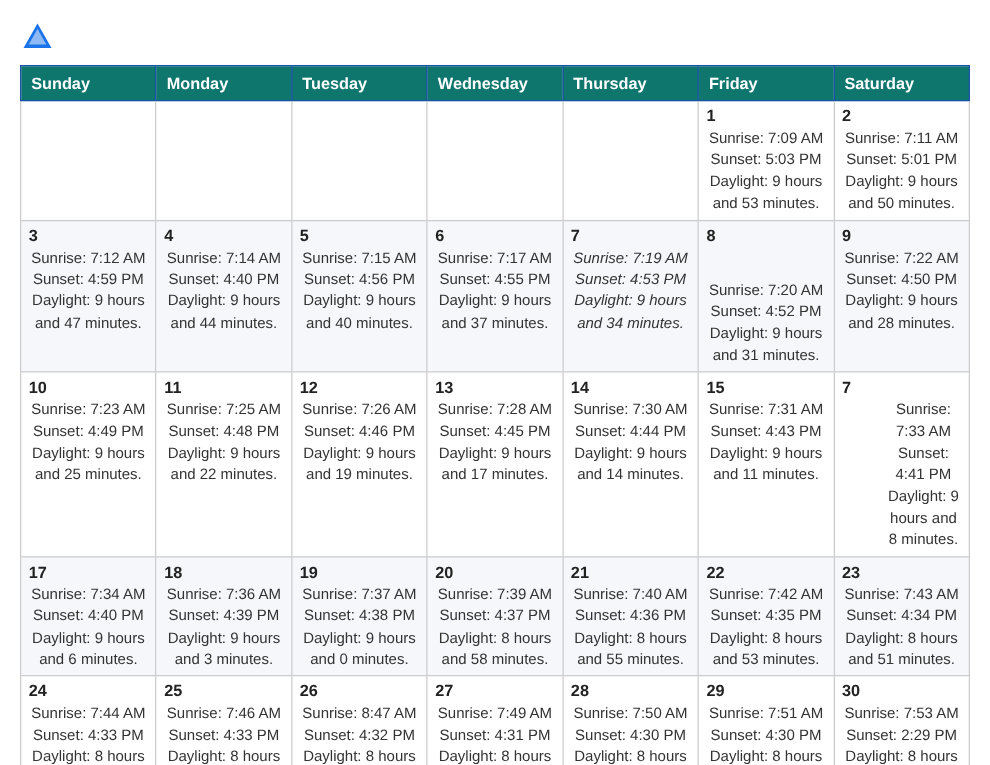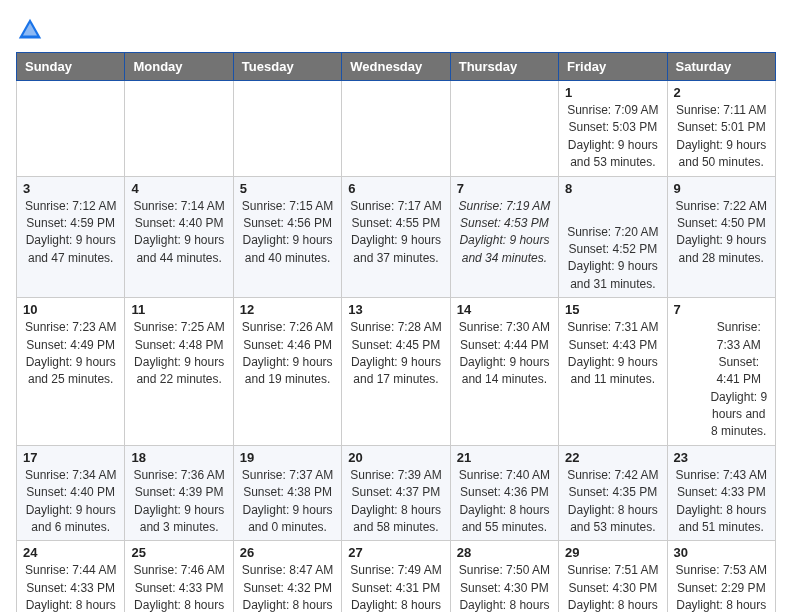--- a/index.html
+++ b/index.html
@@ -48,21 +48,21 @@
     .location-title {
       font-size: 16px;
       color: #555;
     }
     .calendar {
       width: 100%;
       border-collapse: collapse;
       font-size: 11px;
     }
     .calendar th {
-      background: #737373;
+      background: #0f766e;
       color: #fff;
       text-align: left;
       padding: 6px 8px;
       font-size: 13px;
       font-weight: bold;
       border: 1px solid #1a52a8;
     }
     .calendar td {
       border: 1px solid #ccc;
       vertical-align: top;
@@ -268,21 +268,21 @@
         </td>
         <td>
           <span class="day-number">22</span>
           <div class="day-info" style="white-space: pre-line;">Sunrise: 7:42 AM
 Sunset: 4:35 PM
 Daylight: 8 hours and 53 minutes.</div>
         </td>
         <td>
           <span class="day-number">23</span>
           <div class="day-info" style="white-space: pre-line;">Sunrise: 7:43 AM
-Sunset: 4:33 PM
+Sunset: 4:34 PM
 Daylight: 8 hours and 51 minutes.</div>
         </td>
       </tr>
       <tr>
         <td>
           <span class="day-number">24</span>
           <div class="day-info" style="white-space: pre-line;">Sunrise: 7:44 AM
 Sunset: 4:33 PM
 Daylight: 8 hours and 48 minutes.</div>
         </td>

